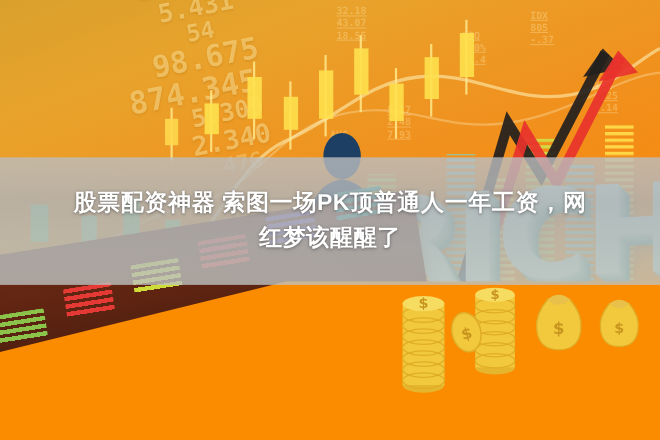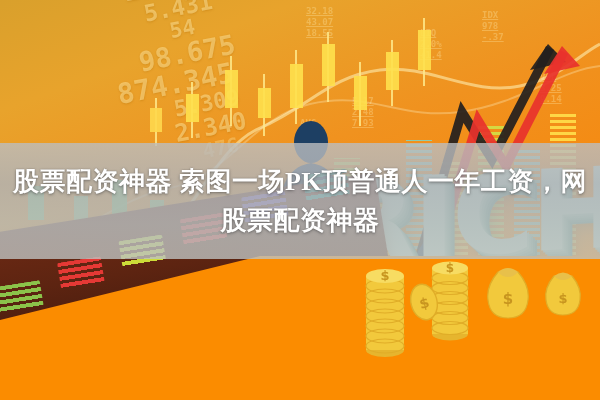--- a/index.html
+++ b/index.html
@@ -79,22 +79,22 @@
       rgba(176,180,184,.84) 35%,
       rgba(182,188,188,.84) 70%,
       rgba(190,194,192,.80) 100%);
   }
   #headline{
     position:absolute;left:0;top:143px;width:600px;height:116px;
     display:flex;flex-direction:column;align-items:center;justify-content:center;
     gap:4px;
   }
   #headline .hl{
-    color:#ffffff;font-size:26px;font-weight:700;letter-spacing:.5px;
-    font-family:Liberation Serif, serif;
+    color:#ffffff;font-size:21px;font-weight:700;letter-spacing:.5px;
+    font-family:Liberation Sans, sans-serif;
     text-shadow:0 1px 3px rgba(60,60,60,.55),0 0 1px rgba(0,0,0,.35);
     white-space:nowrap;line-height:1.35;text-align:center;
   }
   #headline .hl2{text-align:center;}
 </style>
 </head>
 <body>
 
 <div id="banner">
 
@@ -112,21 +112,21 @@
   <div class="ticker" style="left:306px;top:6px;">32.18
 43.07
 18.55</div>
   <div class="ticker" style="left:352px;top:96px;">5.17
 2.48
 7.93</div>
   <div class="ticker" style="left:420px;top:28px;">LIQ
 2.0%
 +1.4</div>
   <div class="ticker" style="left:482px;top:10px;">IDX
-978
+805
 -.37</div>
   <div class="ticker" style="left:540px;top:72px;">VOL
 3.25
 9.14</div>
   <div class="ticker" style="left:300px;top:118px;">AVG
 61.8
 12.0</div>
 
   <svg id="trendline" class="layer" width="600" height="400">
     <path d="M0,300 C60,300 90,268 140,250 C190,232 210,150 260,128
@@ -283,16 +283,16 @@
       <path d="M554,276 q-10,12 -8,24 q2,15 17,15 q15,0 17,-15 q2,-12 -8,-24 z" fill="#f2c93c" stroke="#e0ad28" stroke-width="1.2"></path>
       <path d="M554,276 q9,-7 18,0 q-4,4 -9,4 q-5,0 -9,-4 z" fill="#e8c04a"></path>
       <text x="563" y="303" font-size="13" font-weight="700" fill="#c8951f" text-anchor="middle" font-family="DejaVu Sans, sans-serif">$</text>
     </g>
   </svg>
 
   <div id="veil"></div>
 
   <div id="headline">
     <div class="hl hl1">股票配资神器 索图一场PK顶普通人一年工资，网</div>
-    <div class="hl hl2">股票配资神器</div>
+    <div class="hl hl2">红梦该醒醒了</div>
   </div>
 
 </div>
 
 </body></html>

